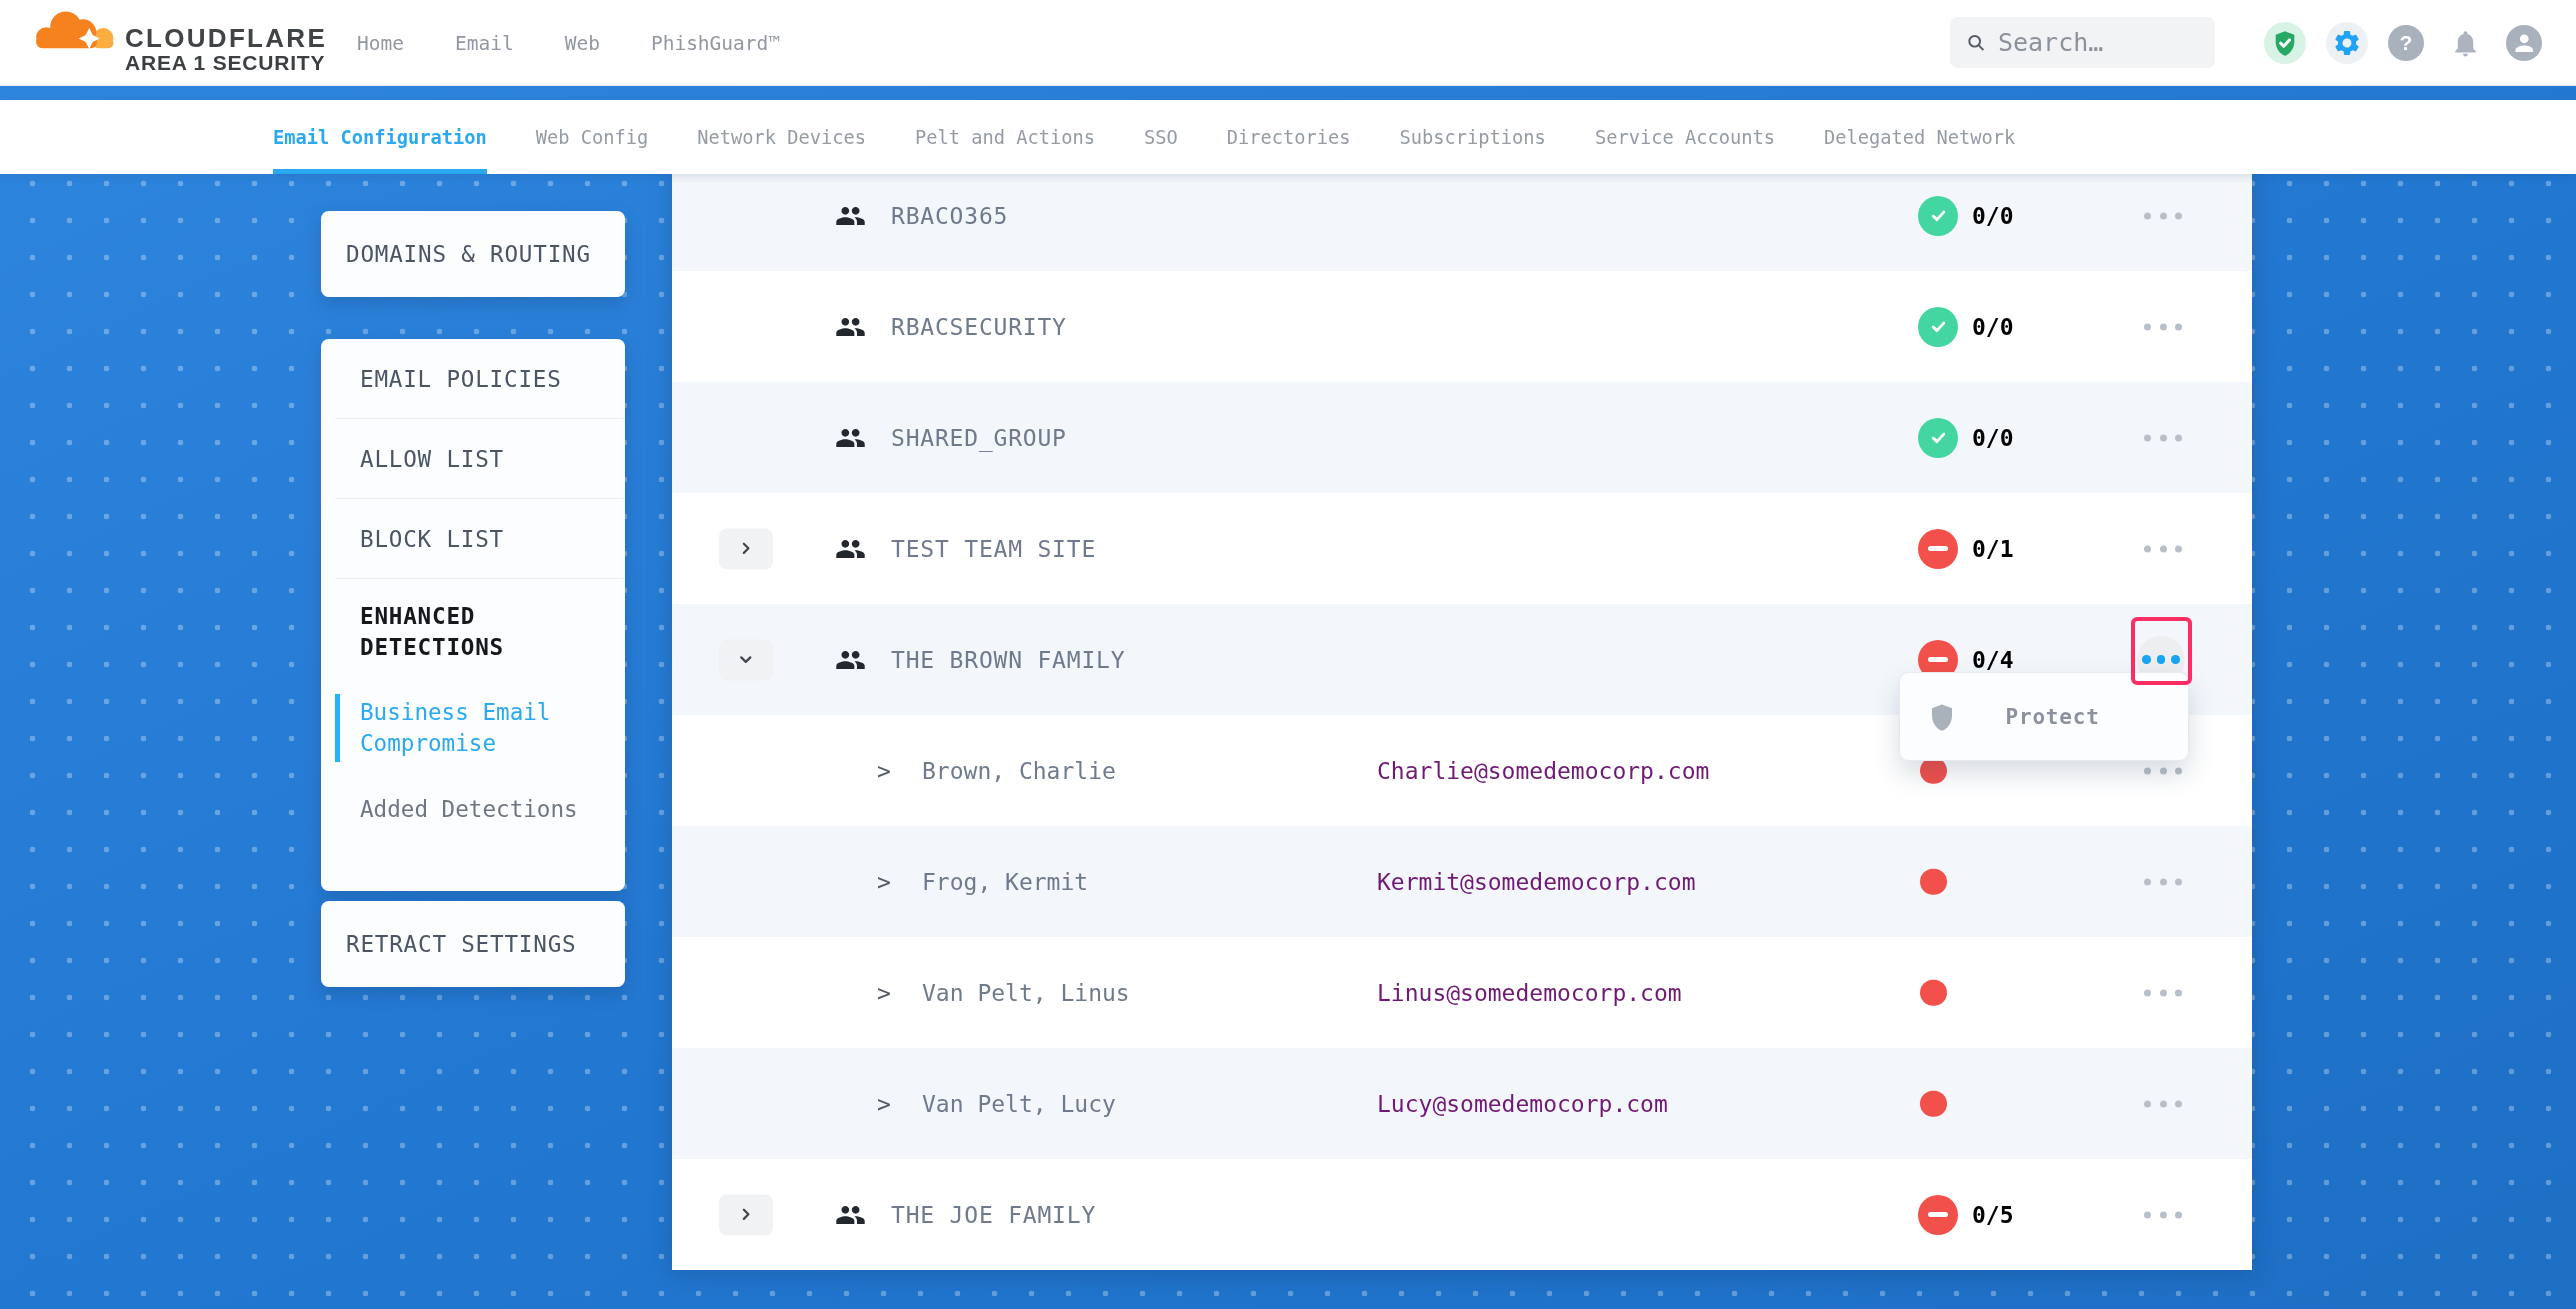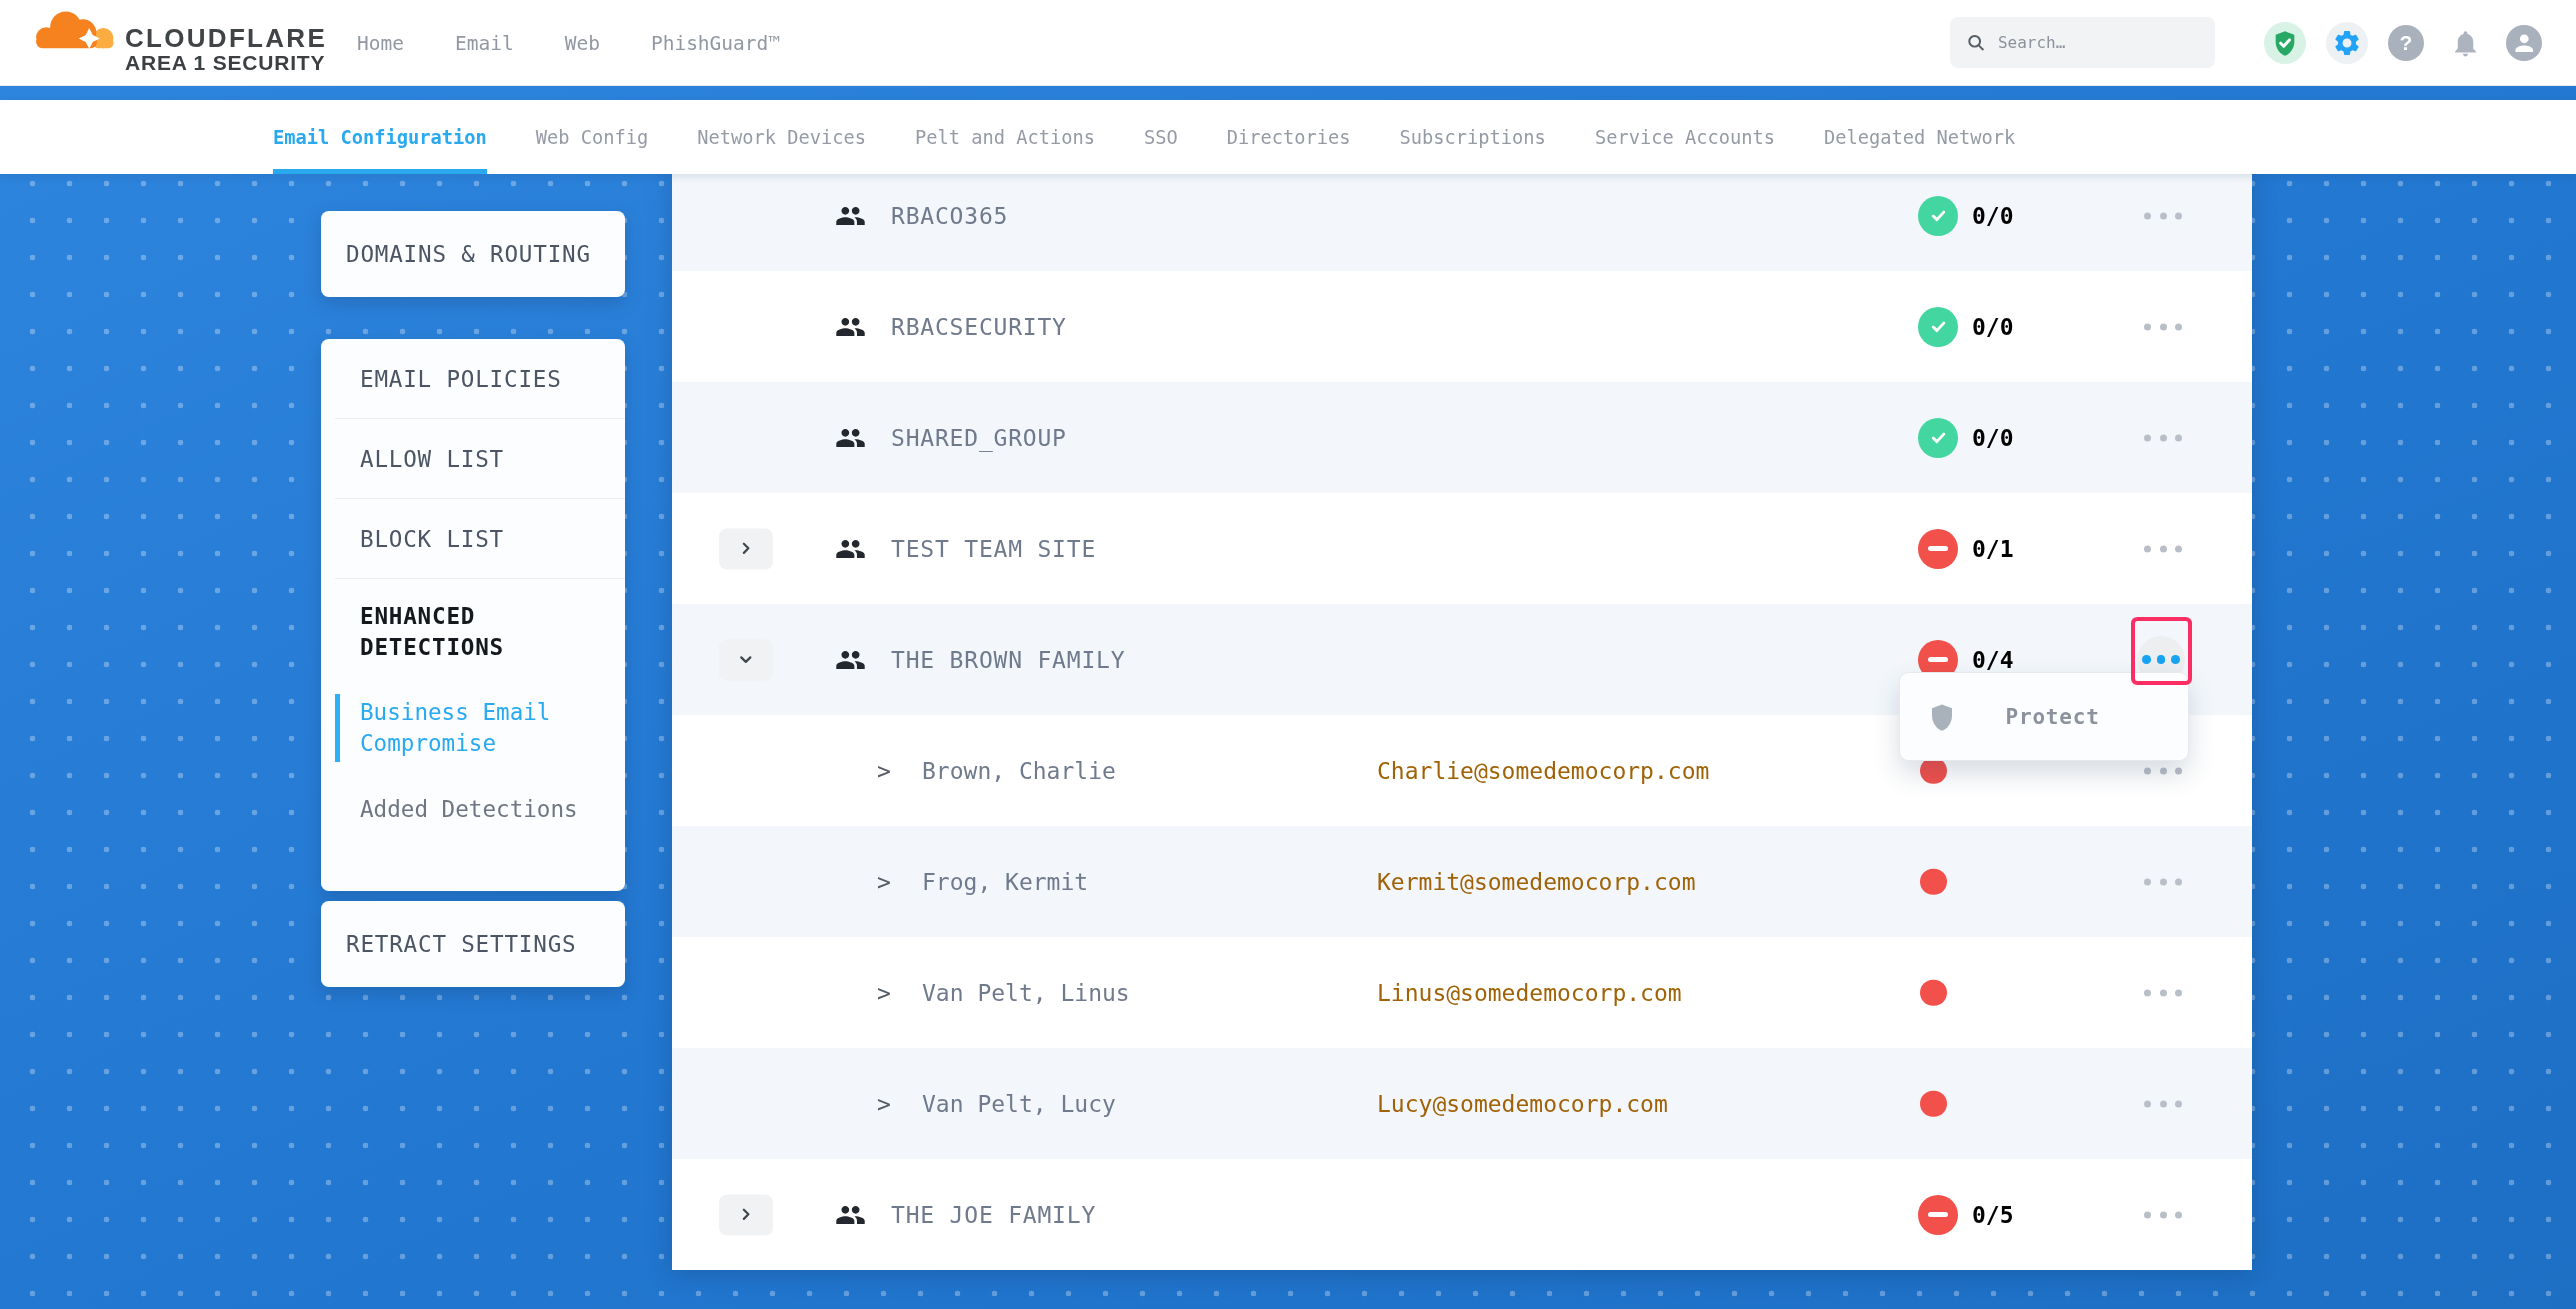--- a/index.html
+++ b/index.html
@@ -19,21 +19,21 @@
   .brand-name { position:absolute; left:125px; top:23px; font-family:"Liberation Sans",sans-serif;
                 font-size:26px; font-weight:800; letter-spacing:2.3px; color:#404446; }
   .brand-sub  { position:absolute; left:125px; top:51px; font-family:"Liberation Sans",sans-serif;
                 font-size:21px; font-weight:800; letter-spacing:0.8px; color:#3c4043; }
   .top-nav { position:absolute; left:357px; top:0; height:86px; display:flex; align-items:center; gap:51px; }
   .top-nav .nav-item { font-size:19.5px; color:#9298a2; cursor:pointer; white-space:nowrap; }
 
   .search { position:absolute; left:1950px; top:17px; width:265px; height:51px; background:#f1f3f4;
             border-radius:7.8px; display:flex; align-items:center; padding:0 15.6px; gap:12.5px; }
   .search input { border:none; outline:none; background:transparent; width:100%;
-                  font-family:"DejaVu Sans Mono","Liberation Mono",monospace; font-size:16px; color:#0f766e; }
+                  font-family:"DejaVu Sans Mono","Liberation Mono",monospace; font-size:25px; color:#0f766e; }
   .search input::placeholder { color:#8c929c; }
 
   .icon-cluster { position:absolute; right:34px; top:0; height:86px; display:flex; align-items:center; gap:20px; }
   .icirc { width:42px; height:42px; border-radius:50%; display:flex; align-items:center; justify-content:center; cursor:pointer; }
   .icirc.mint { background:#d8f3e5; }
   .icirc.gray { background:#eef1f3; }
   .icirc.solid { background:#a9b1bd; width:36px; height:36px; }
   .icirc.bare { background:transparent; }
   .qmark { color:#ffffff; font-size:21px; font-weight:bold; font-family:"Liberation Sans",sans-serif; }
 
@@ -68,21 +68,21 @@
            box-shadow:0 7.8px 23px rgba(15,45,90,.25); }
   .row { position:relative; height:111px; background:#ffffff; }
   .row.alt { background:#f3f7fb; }
   .expand-btn { position:absolute; left:47px; top:50%; transform:translateY(-50%); width:54px; height:41px;
                 background:#f0f2f4; border-radius:7.8px; display:flex; align-items:center; justify-content:center; cursor:pointer; }
   .gicon { position:absolute; left:163px; top:50%; transform:translateY(-50%); width:31px; height:31px; }
   .gname { position:absolute; left:219px; top:50%; transform:translateY(-50%); font-size:23px; color:#6f7a8d;
            letter-spacing:0.8px; white-space:nowrap; cursor:pointer; }
   .cchev { position:absolute; left:205px; top:50%; transform:translateY(-50%); font-size:23px; color:#555c66; }
   .cname { position:absolute; left:250px; top:50%; transform:translateY(-50%); font-size:23px; color:#6f7a8d; white-space:nowrap; }
-  .email { position:absolute; left:705px; top:50%; transform:translateY(-50%); font-size:23px; color:#a16207; white-space:nowrap; }
+  .email { position:absolute; left:705px; top:50%; transform:translateY(-50%); font-size:23px; color:#701a75; white-space:nowrap; }
   .badge { position:absolute; left:1246px; top:50%; transform:translateY(-50%); width:40px; height:40px;
            border-radius:50%; display:flex; align-items:center; justify-content:center; }
   .badge.ok { background:#43d6a0; }
   .badge.blocked { background:#f2504b; }
   .minus-bar { width:20px; height:5.4px; border-radius:3.1px; background:#ffffff; }
   .sdot { position:absolute; left:1248px; top:50%; transform:translateY(-50%); width:26.5px; height:26.5px;
           border-radius:50%; background:#f2504b; }
   .count { position:absolute; left:1300px; top:50%; transform:translateY(-50%); font-size:23px; font-weight:600; color:#000000; }
   .menu { position:absolute; left:1472px; top:50%; transform:translateY(-50%); display:flex; gap:8.6px; cursor:pointer; }
   .menu i { width:7px; height:7px; border-radius:50%; background:#b9bfc8; }

